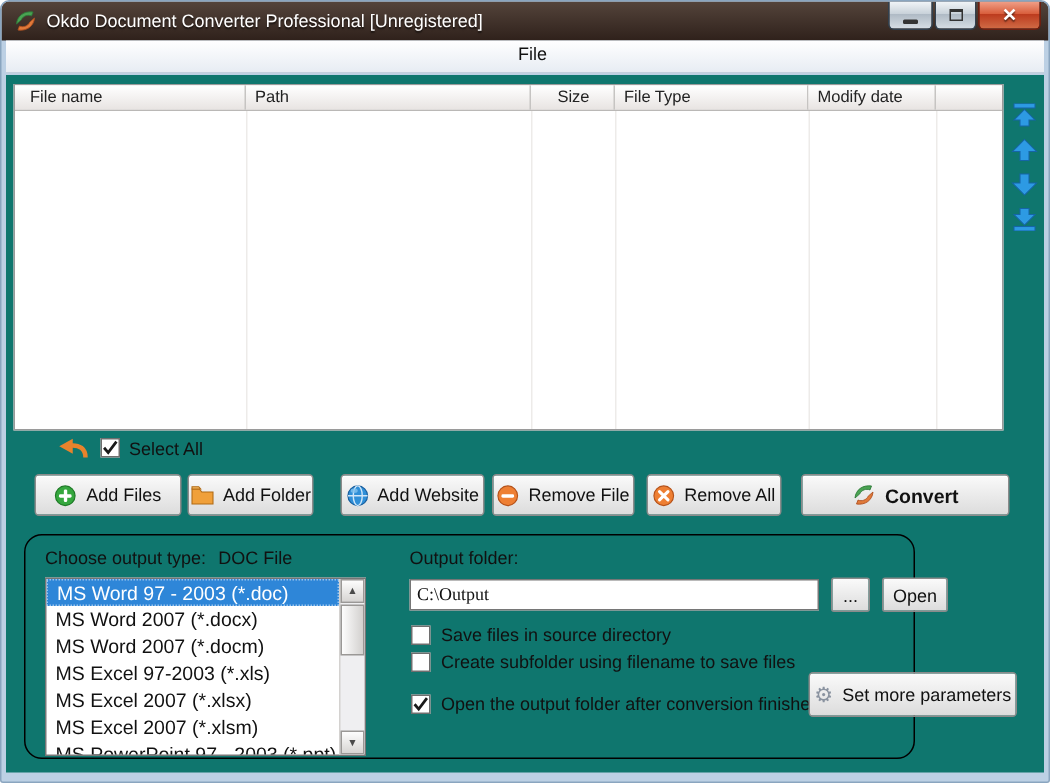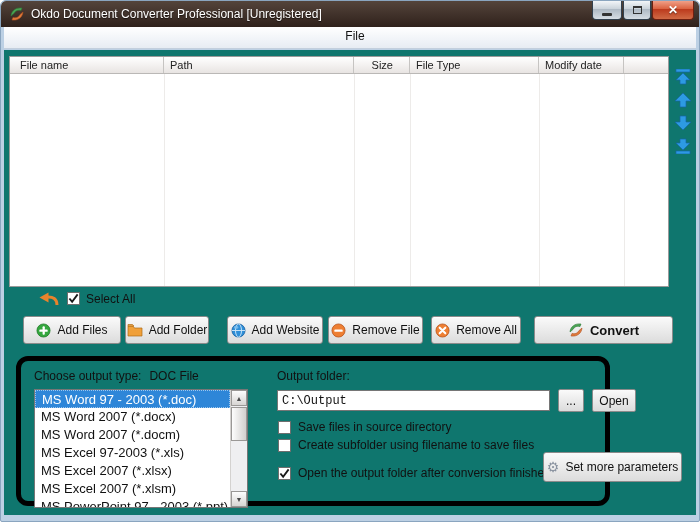--- a/index.html
+++ b/index.html
@@ -94,21 +94,21 @@
   .btn svg { flex:none; }
   .btn.add-files   { left:19px;  width:98px; }
   .btn.add-folder  { left:121px; width:84px; }
   .btn.add-website { left:223px; width:96px; }
   .btn.remove-file { left:324px; width:95px; }
   .btn.remove-all  { left:427px; width:90px; }
   .btn.convert     { left:530px; width:139px; font-weight:bold; font-size:13px; }
   
   .groupbox {
     position:absolute; left:12px; top:306px; width:594px; height:150px;
-    border:5px solid #000000; border-radius:12px;
+    border:1px solid #000000; border-radius:12px;
   }
   .choose-label { position:absolute; left:13px; top:8px; font-size:12px; color:#111; }
   .chosen-type { font-size:12px; color:#111; margin-left:8px; }
   .listbox {
     position:absolute; left:13px; top:28px; width:214px; height:119px;
     background:#fff; border:1px solid #767676; overflow:hidden;
   }
   .list-item { height:18px; line-height:18px; font-size:13px; color:#111;
     padding-left:6px; white-space:nowrap; overflow:hidden; width:195px; cursor:default; }
   .list-item.selected { background:#2e86d8; color:#fff; border:1px dotted #9cc6ee; }
@@ -125,21 +125,21 @@
   .sb-up { top:0; }
   .sb-down { bottom:0; }
   .sb-thumb {
     position:absolute; left:0; top:17px; width:16px; height:34px;
     background:linear-gradient(90deg,#fdfdfd,#d2d0ce); border:1px solid #9a9896; cursor:pointer;
   }
   .out-label { position:absolute; left:256px; top:8px; font-size:12px; color:#111; }
   .out-input {
     position:absolute; left:256px; top:29px; width:273px; height:21px;
     border:1px solid #767676; background:#fff; font-size:12px; color:#111;
-    font-family:Liberation Mono, monospace; padding:8px 4px;
+    font-family:Liberation Serif, serif; padding:8px 4px;
   }
   .mini-btn {
     position:absolute; height:23px; top:28px;
     background:linear-gradient(#fafafa, #dcdcdc); border:1px solid #8b8b8b;
     border-radius:2px; font-size:12px; color:#111;
     display:flex; align-items:center; justify-content:center; cursor:pointer;
   }
   .mini-btn.browse { left:537px; width:26px; }
   .mini-btn.open { left:571px; width:44px;text-align:center; }
   .cbrow { position:absolute; left:257px; display:flex; align-items:center; gap:7px; }

